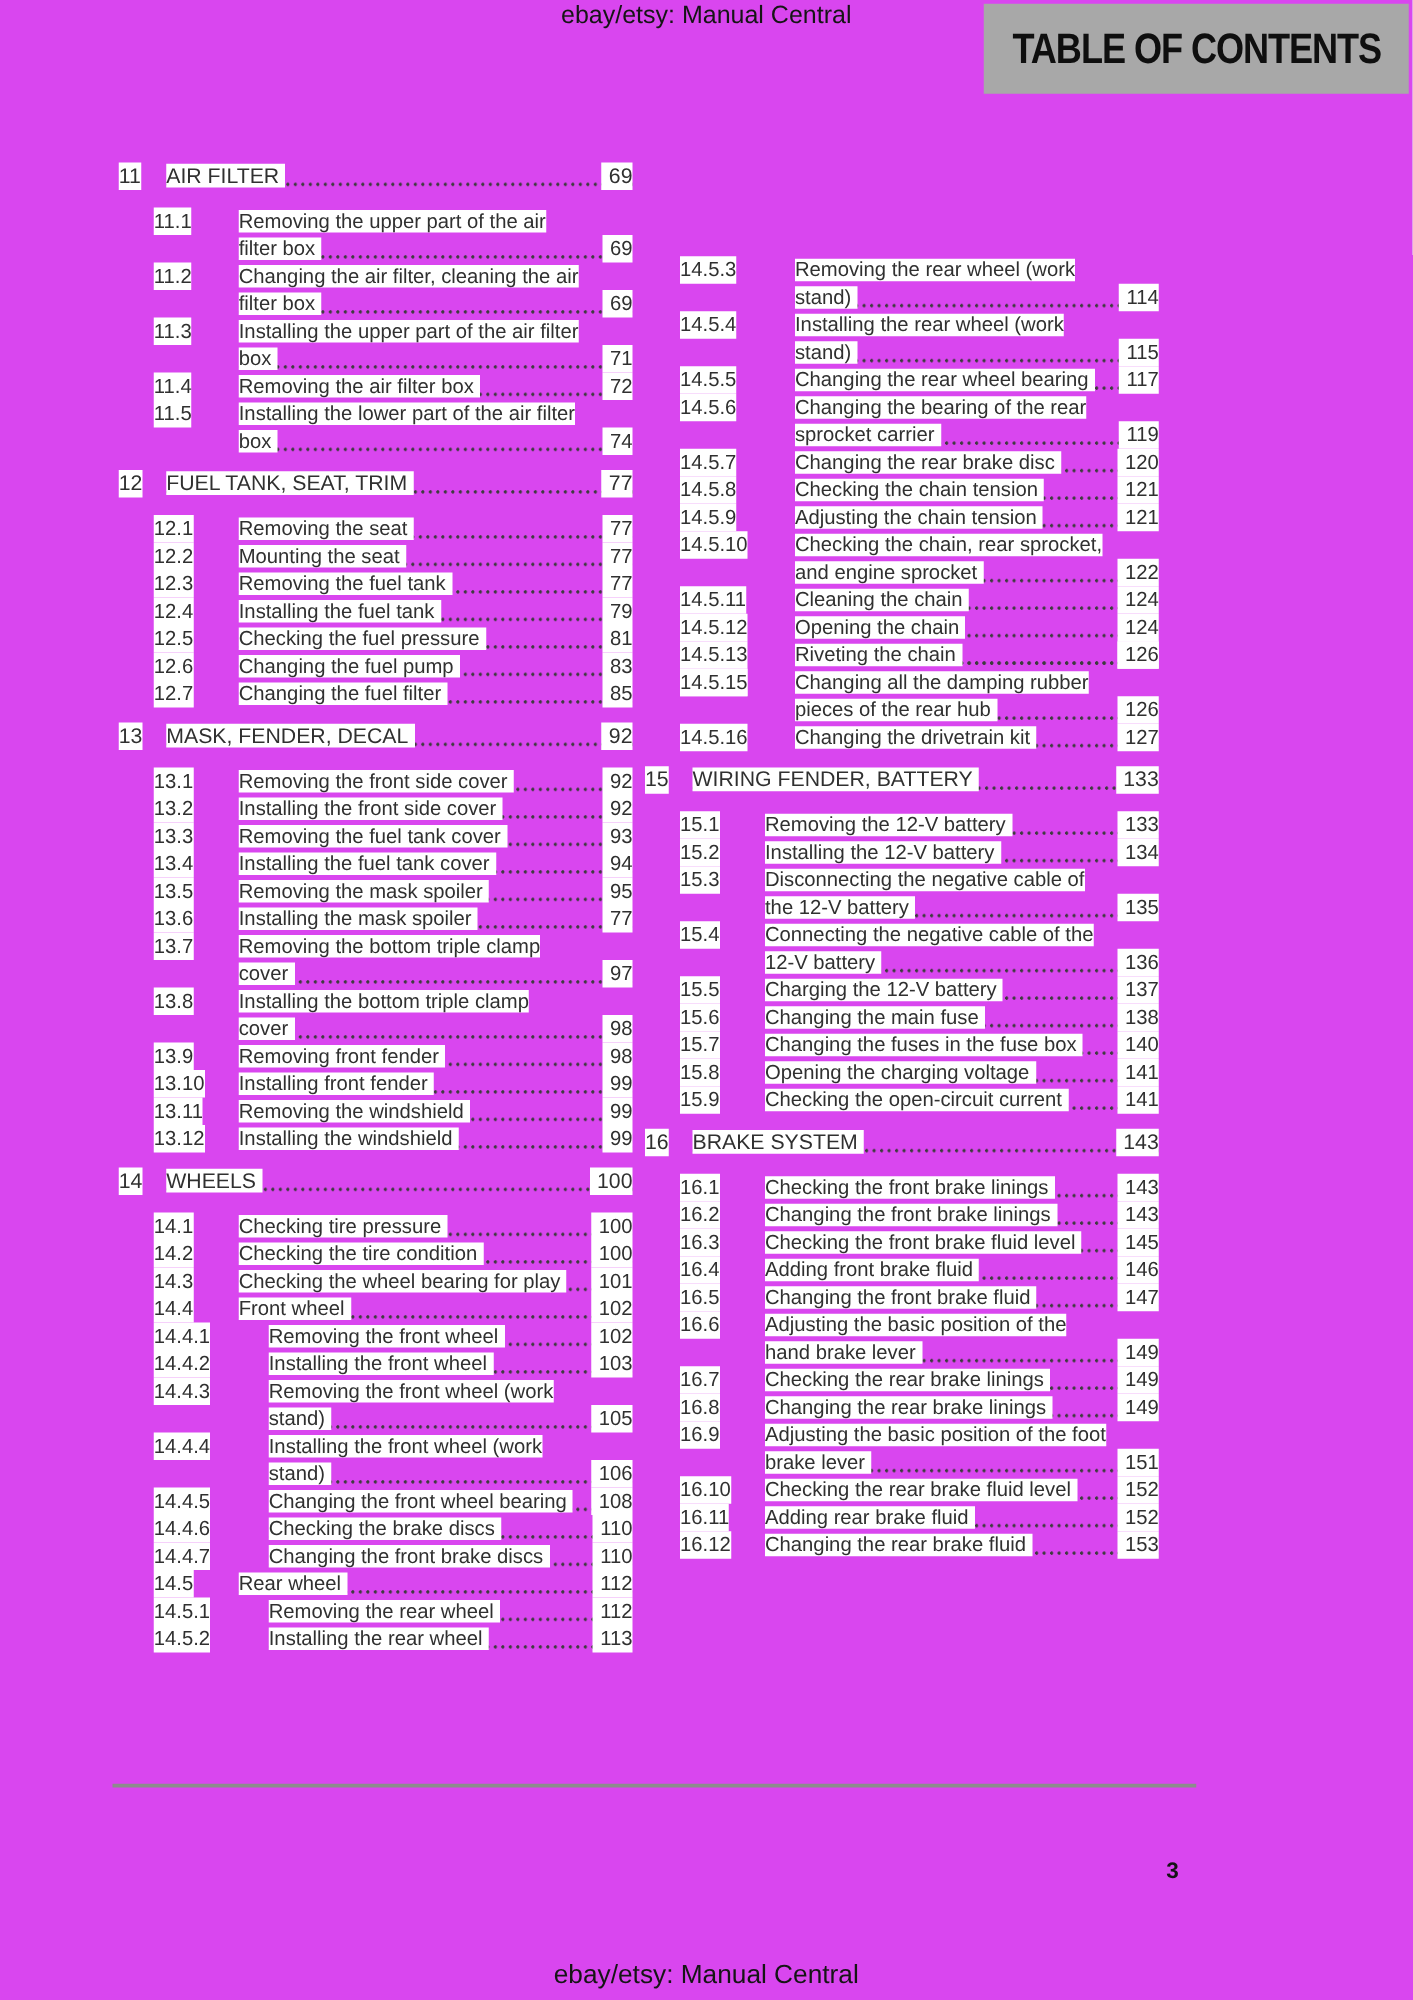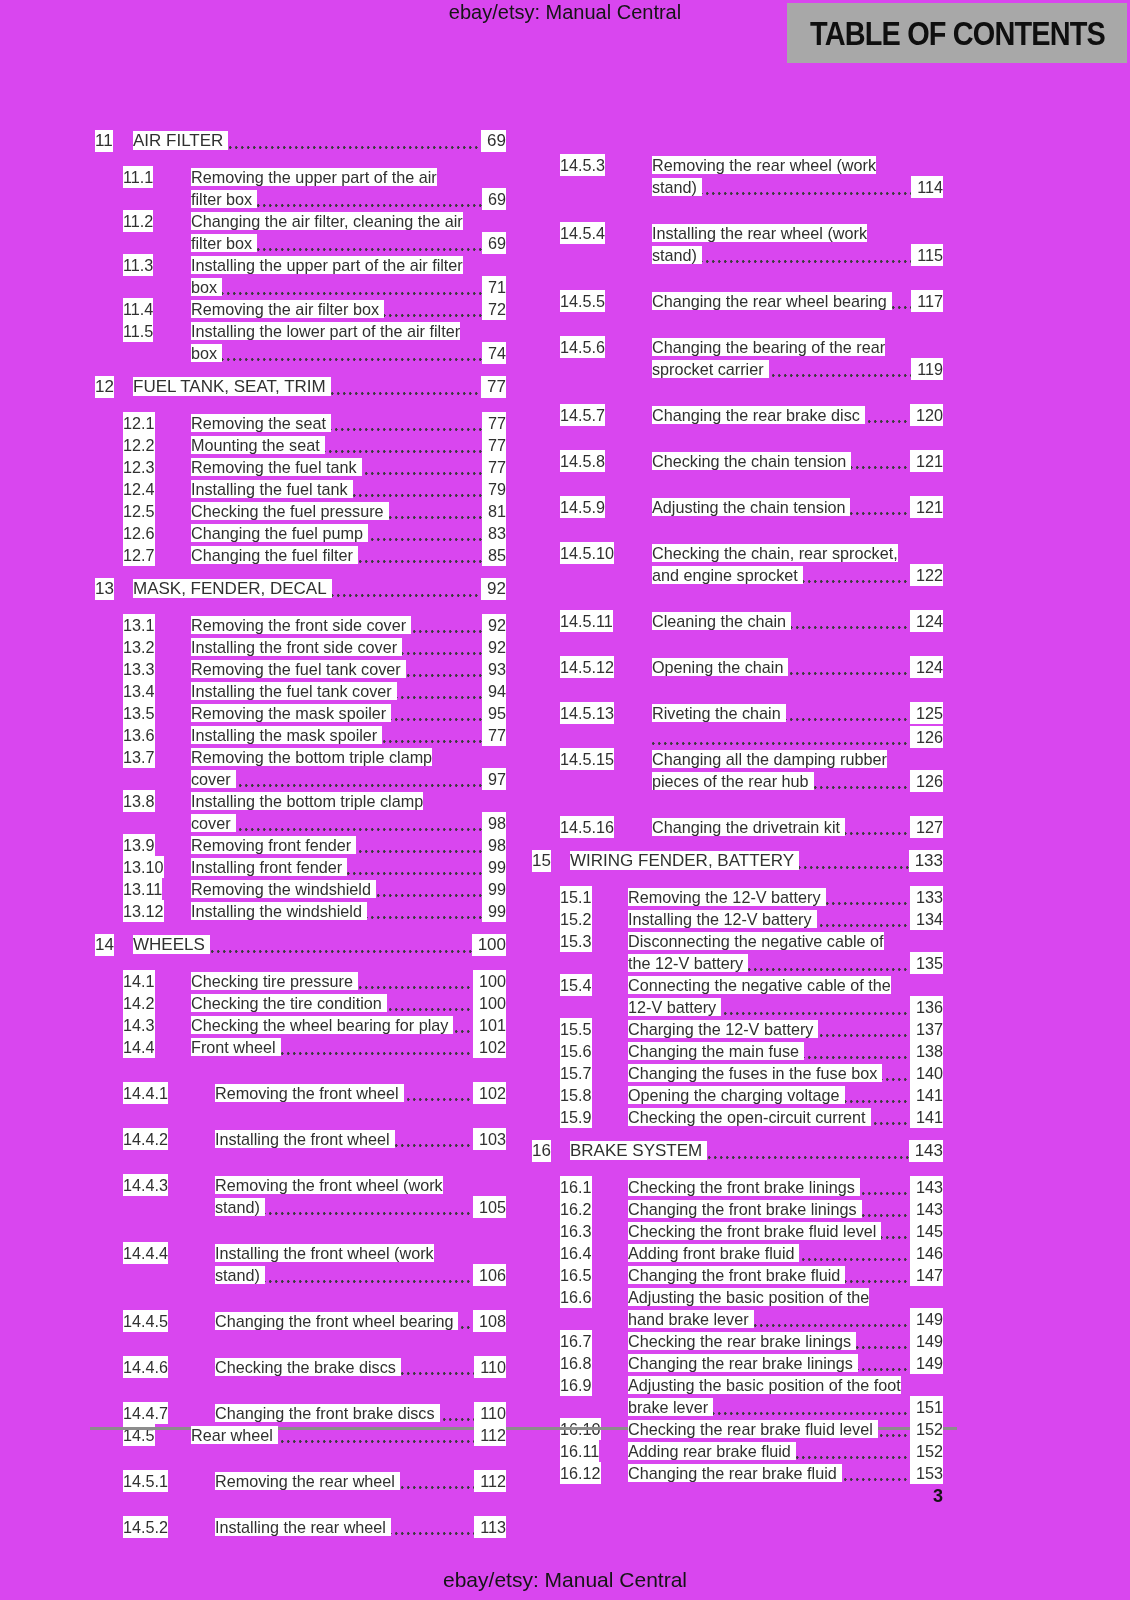--- a/index.html
+++ b/index.html
@@ -7,49 +7,49 @@
     position:relative;width:1130px;height:1600px;background:#d946ef;
     font-family:"Liberation Sans",sans-serif;color:#2f2f2f;overflow:hidden;
     margin:0 auto;
   }
   
   .header-brand{
     position:absolute;top:1px;left:0;width:1130px;text-align:center;
     font-size:20px;color:#151515;
   }
   .toc-banner{
-    position:absolute;left:787px;top:3px;width:340px;height:60px;
+    position:absolute;left:787px;top:3px;width:340px;height:72px;
     background:#a8a8a8;display:flex;align-items:center;justify-content:center;
   }
   .toc-banner .banner-text{
     font-size:34px;font-weight:700;color:#0f0f0f;letter-spacing:-1px;
     transform:scaleX(0.85);white-space:nowrap;
   }
   
   .columns{
     position:absolute;left:95px;top:130px;width:848px;
-    display:flex;gap:26px;align-items:flex-start;
+    display:flex;gap:10px;align-items:center;
   }
   .col{width:411px;flex:0 0 411px;}
   
   .row{
     position:relative;font-size:16.2px;line-height:22px;color:#303030;
     padding-right:42px;
   }
   .row::after{ 
     content:"";position:absolute;right:0;bottom:3px;height:3px;
     background-image:radial-gradient(circle at 1.3px 1.5px,#3c3c3c 1.1px,rgba(0,0,0,0) 1.5px);
     background-size:6px 3px;background-repeat:repeat-x;
   }
   .lvl1{padding-left:38px;margin-top:12px;margin-bottom:14px;font-size:17px;}
   .lvl1::after{left:38px;}
   .col > .lvl1:first-child{margin-top:0;}
   .lvl2{padding-left:96px;}
   .lvl2::after{left:96px;}
-  .lvl3{padding-left:120px;margin-top:24px;}
+  .lvl3{padding-left:120px;}
   .lvl3::after{left:120px;}
   .num{position:absolute;left:0;top:0;background:#fff;}
   .lvl2 .num,.lvl3 .num{left:28px;}
   .txt{position:relative;z-index:1;background:#fff;padding-right:5px;}
   .pg{position:absolute;right:0;bottom:0;z-index:1;background:#fff;padding-left:6px;}
   
   .footer-rule{
     position:absolute;left:90px;top:1427px;width:867px;height:3px;background:#8c8c8c;
   }
   .page-number{

